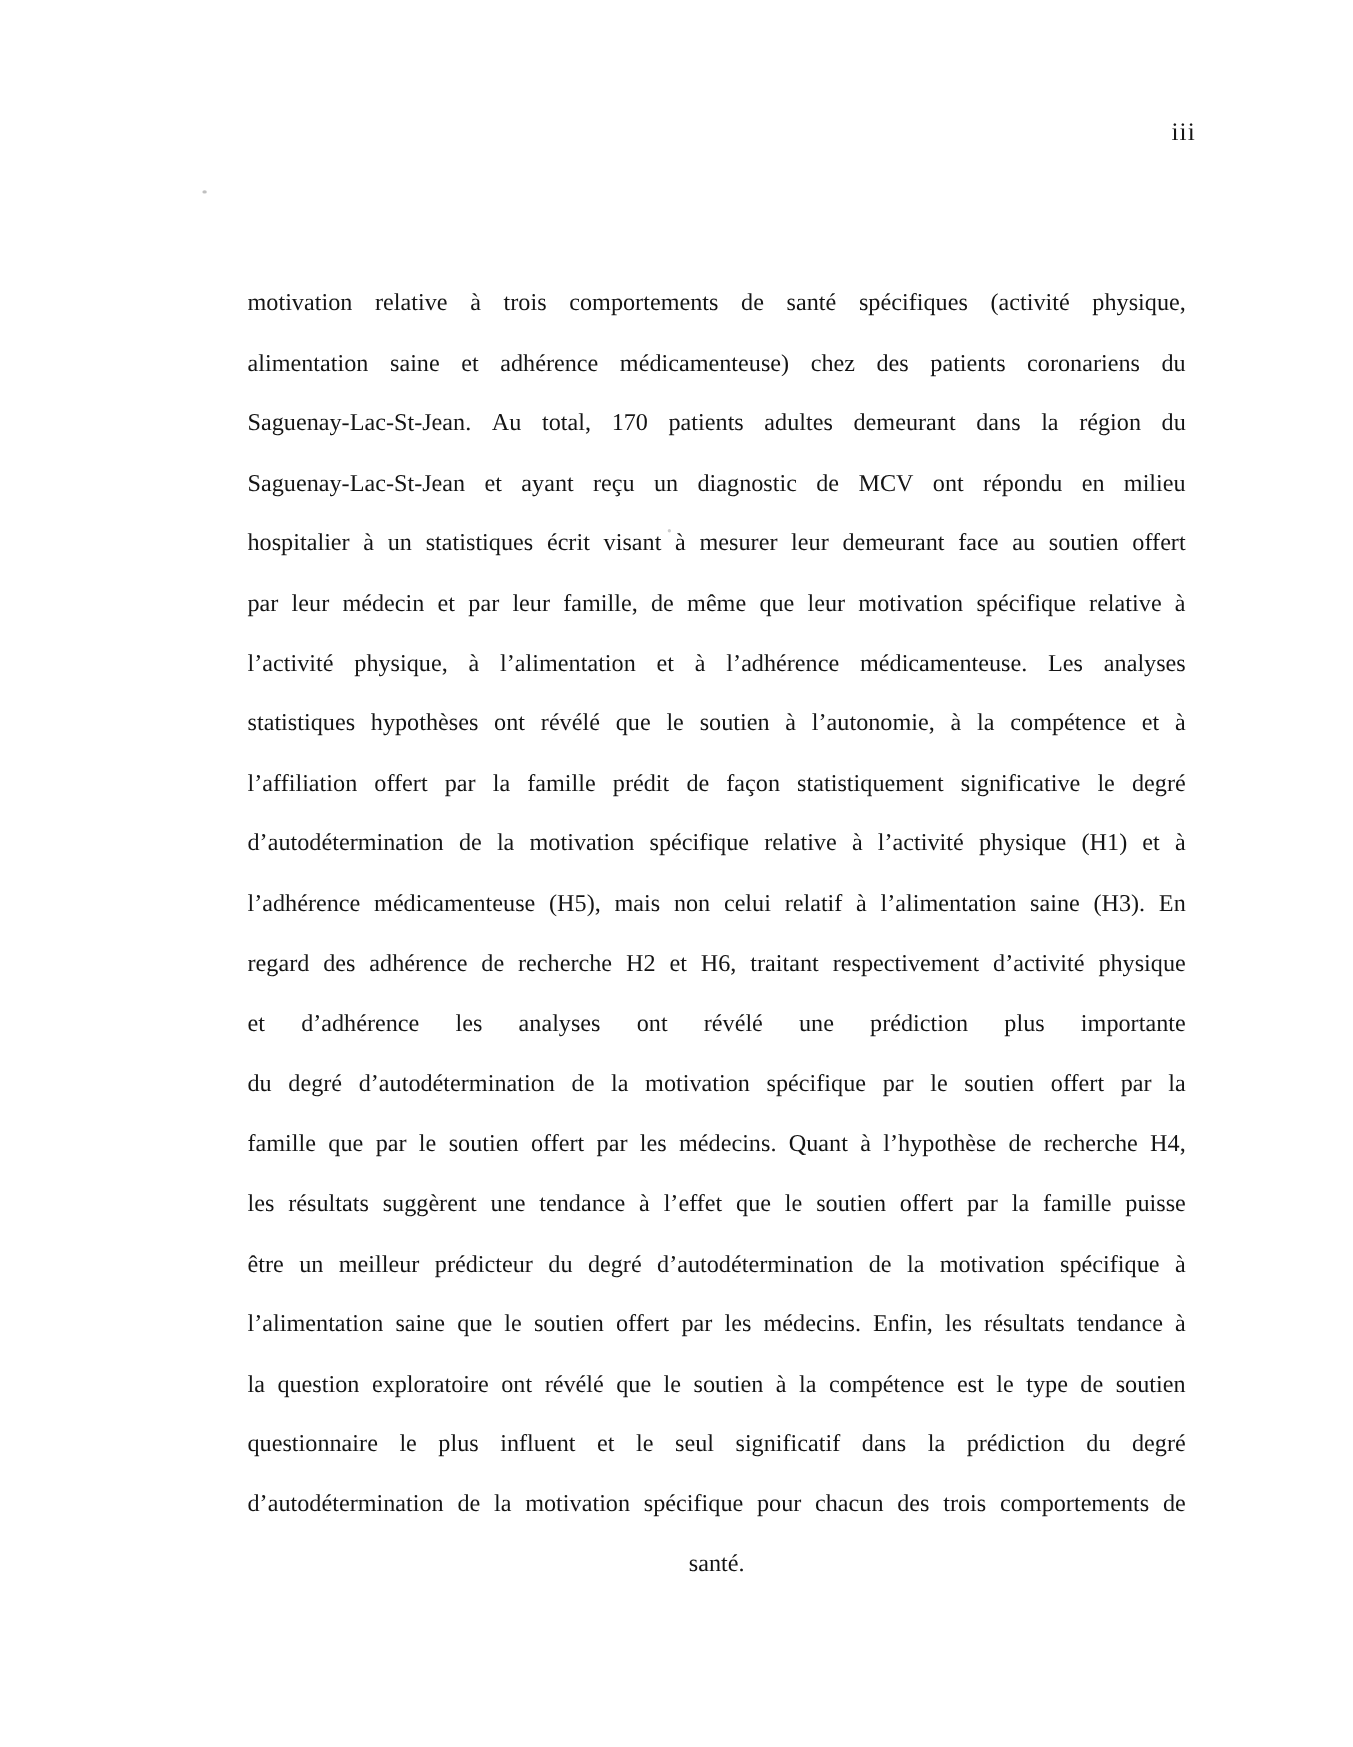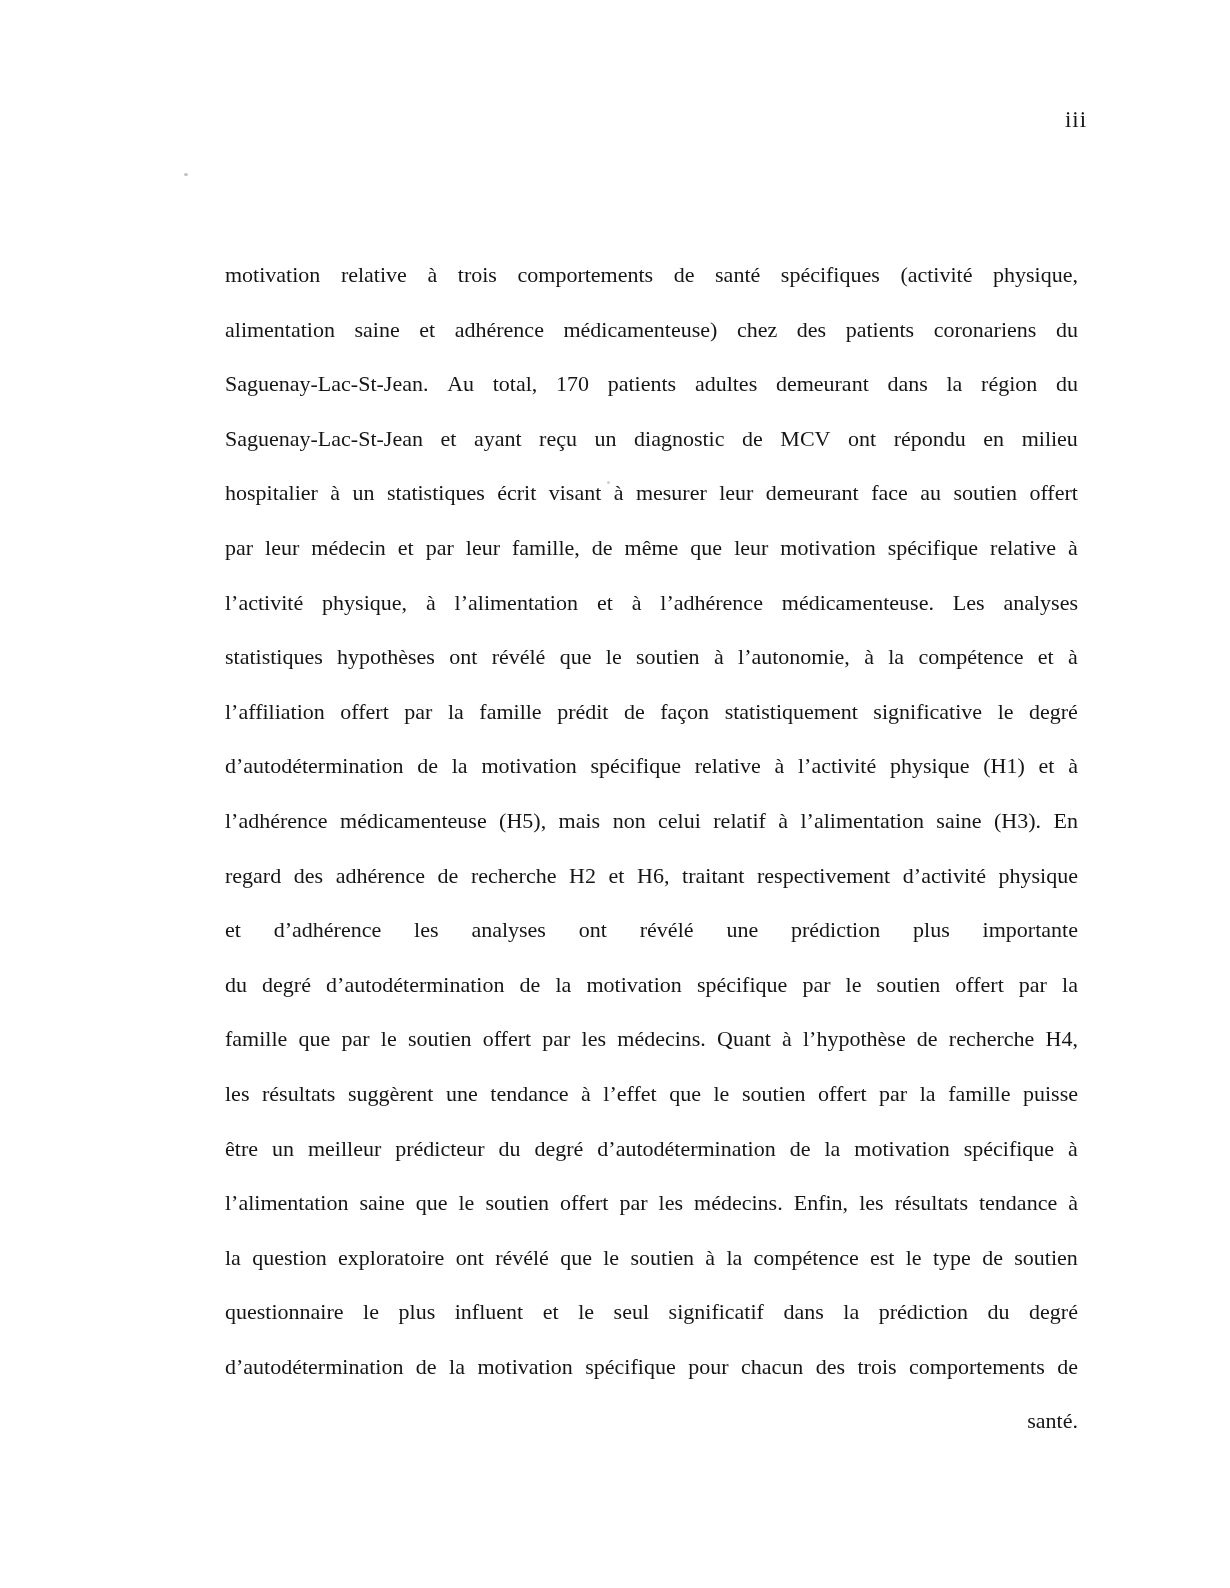--- a/index.html
+++ b/index.html
@@ -35,21 +35,21 @@
   }
   .text-line {
     display: flex;
     justify-content: space-between;
     align-items: baseline;
     line-height: 54.6px;
     font-size: 22px;
     white-space: pre;
   }
   .text-line:last-child {
-    justify-content: flex-end;
+    justify-content: center;
   }
   .text-line span { display: inline-block; }
   .speck {
     position: absolute;
     background: #8d8d8d;
     border-radius: 50%;
   }
   .speck-1 { left: 184px; top: 130px; width: 4px; height: 3px; opacity: 0.55; }
   .speck-2 { left: 607px; top: 438px; width: 3px; height: 3px; opacity: 0.45; }
 </style>

